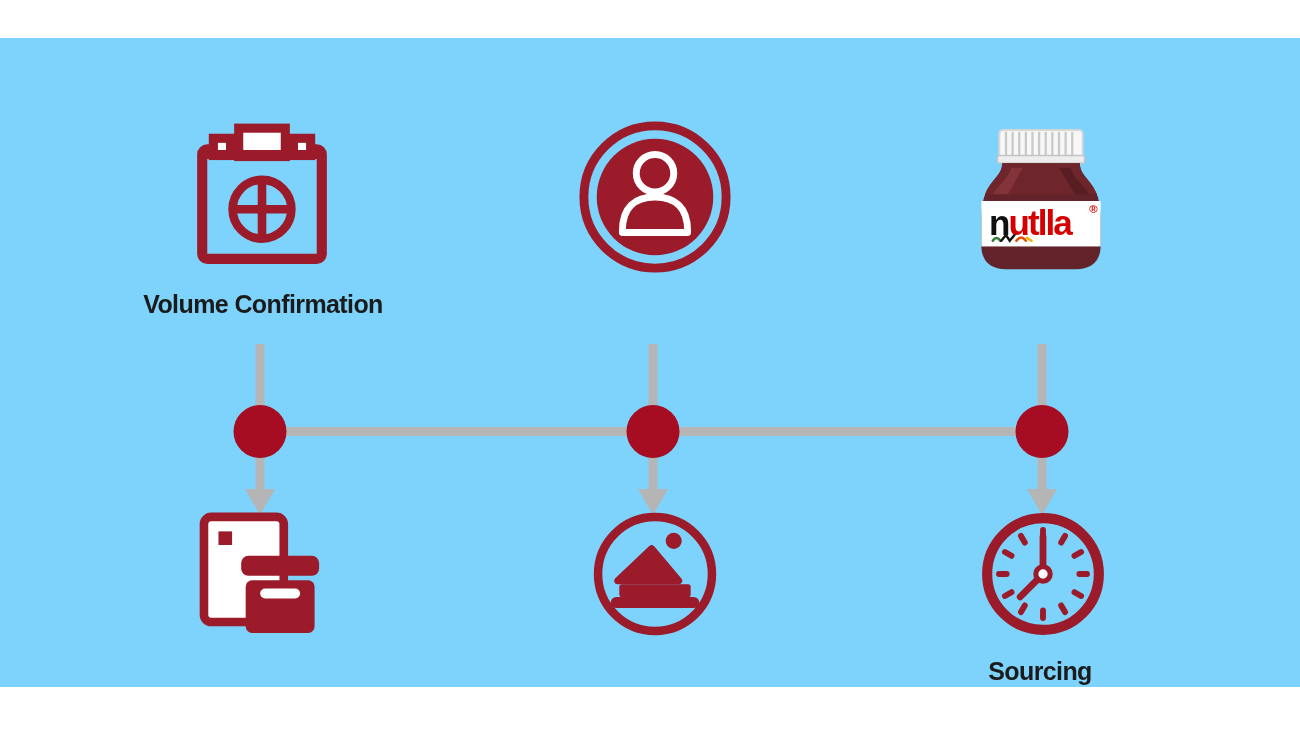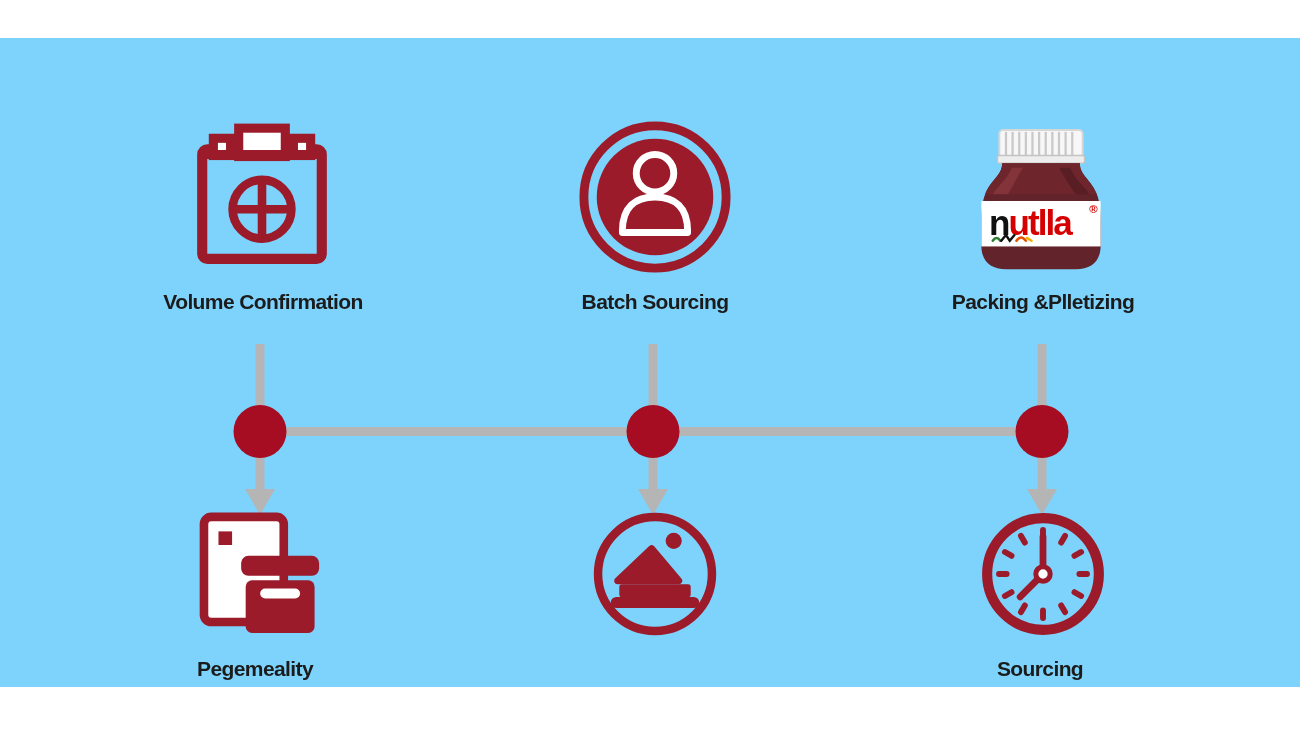--- a/index.html
+++ b/index.html
@@ -4,21 +4,21 @@
 <style>
   html,body{margin:0;padding:0;background:#ffffff;}
   .stage{
     position:relative;width:1300px;height:649px;background:#7dd3fc;overflow:hidden;
     font-family:"Liberation Sans", sans-serif;
     margin-top:38px;
   }
   .abs{position:absolute;}
   .cx{transform:translateX(-50%);}
   .step-label{
-    font-weight:800;font-size:21px;letter-spacing:-0.6px;color:#1b1b1b;
+    font-weight:800;font-size:25px;letter-spacing:-0.6px;color:#1b1b1b;
     white-space:nowrap;text-align:center;
   }
   .top-label{top:252px;}
   .bottom-label{top:619px;}
   
   .tl-bar{top:389px;height:9px;background:#b5b5b5;}
   .tl-vline{top:306px;width:9px;height:148px;background:#b5b5b5;}
   .tl-arrow{
     top:451px;width:0;height:0;
     border-left:15px solid transparent;border-right:15px solid transparent;
@@ -92,22 +92,20 @@
       <g fill="none" stroke-width="2.6" stroke-linecap="round">
         <path d="M24 121 q4 -6 8 0" stroke="#2e7d32"></path>
         <path d="M33 121 l5 -6 l4 6 l5 -6" stroke="#111111"></path>
         <path d="M49 121 q5 -7 10 0" stroke="#e65100"></path>
         <path d="M60 118 l5 3" stroke="#f3b000"></path>
       </g>
     </svg>
   </div>
 
   <div class="abs cx step-label top-label" style="left:263px;">Volume Confirmation</div>
-  <div class="abs cx step-label top-label" style="left:655px;">Batch Sourcing</div>
-  <div class="abs cx step-label top-label" style="left:1043px;">Packing &amp;Plletizing</div>
 
   <div class="abs tl-bar" style="left:260px;width:783px;"></div>
 
   <div class="abs cx tl-vline" style="left:260px;"></div>
   <div class="abs cx tl-vline" style="left:653px;"></div>
   <div class="abs cx tl-vline" style="left:1042px;"></div>
 
   <div class="abs cx tl-arrow" style="left:260px;"></div>
   <div class="abs cx tl-arrow" style="left:653px;"></div>
   <div class="abs cx tl-arrow" style="left:1042px;"></div>
@@ -152,16 +150,15 @@
         <line x1="28" y1="78" x2="37" y2="78"></line>
         <line x1="35" y1="52" x2="42.8" y2="56.5"></line>
         <line x1="54" y1="33" x2="58.5" y2="40.8"></line>
       </g>
       <line x1="80" y1="78" x2="80" y2="34" stroke="#9c1b2b" stroke-width="8" stroke-linecap="round"></line>
       <line x1="80" y1="78" x2="53" y2="105" stroke="#9c1b2b" stroke-width="8" stroke-linecap="round"></line>
       <circle cx="80" cy="78" r="8.5" fill="#fff" stroke="#9c1b2b" stroke-width="6"></circle>
     </svg>
   </div>
 
-  <div class="abs cx step-label bottom-label" style="left:255px;">Pegemeality</div>
   <div class="abs cx step-label bottom-label" style="left:1040px;">Sourcing</div>
 
 </div>
 
 </body></html>

